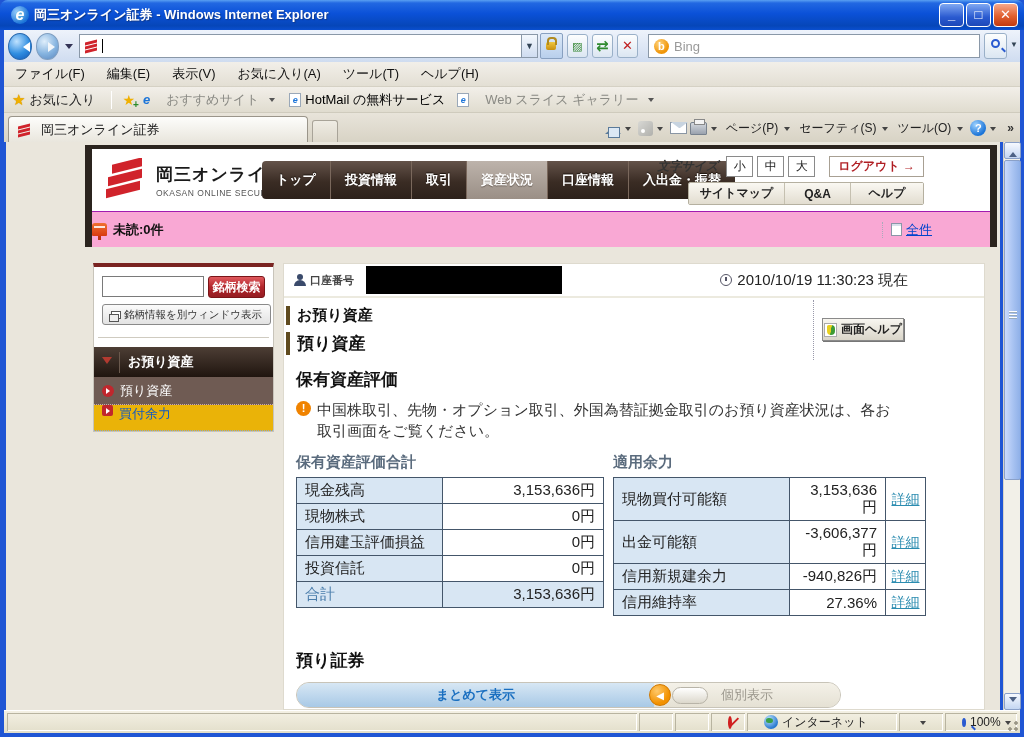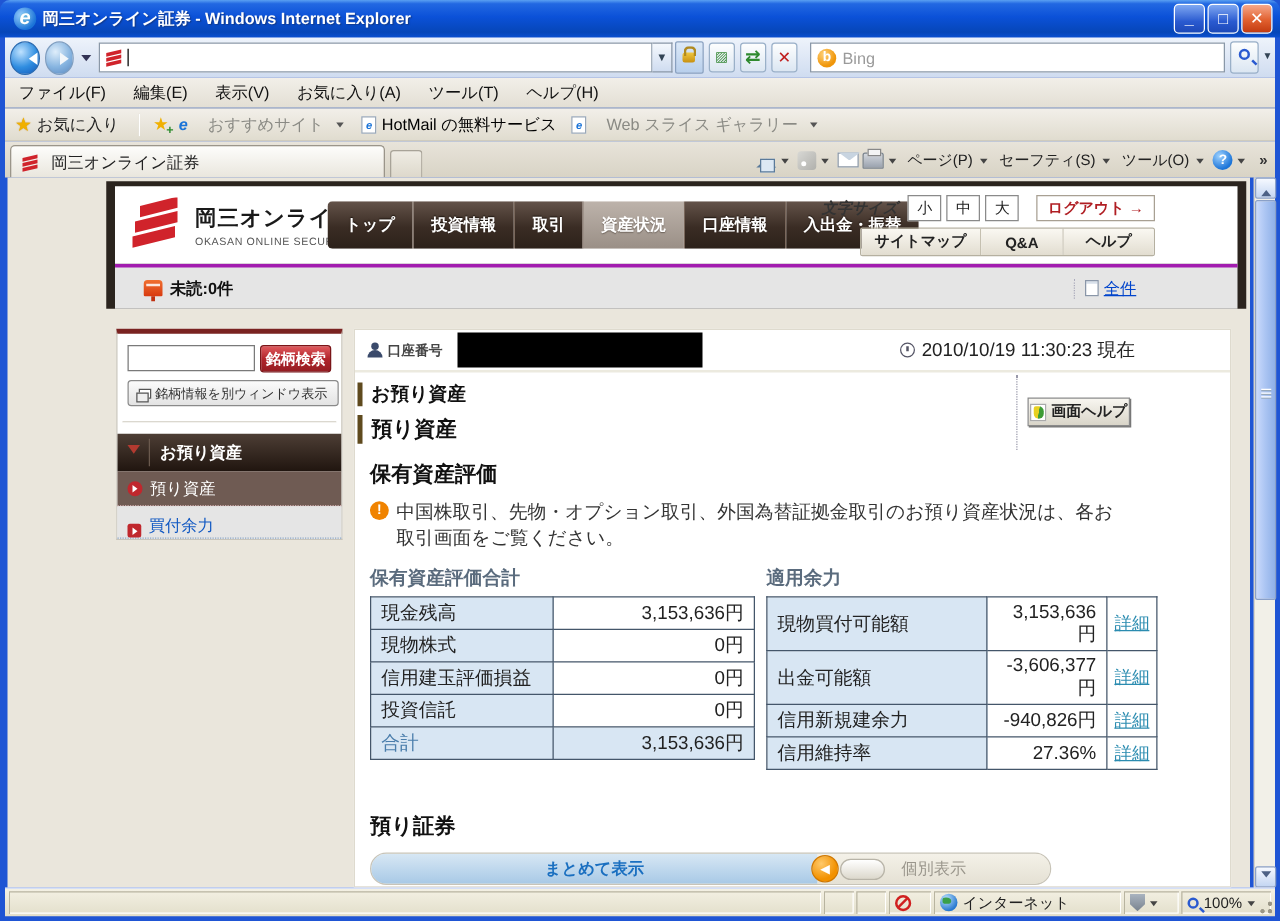--- a/index.html
+++ b/index.html
@@ -108,21 +108,21 @@
   .fs-row { position:absolute; top:7px; right:66px; display:flex; align-items:center; gap:4px; }
   .fs-label { font-size:12px; color:#333; font-weight:bold; margin-right:4px;font-style:italic; }
   .fs-btn { width:27px; height:21px; background:#fff; border:1px solid #8a8a8a; font-size:12px; text-align:center; line-height:19px; color:#222; }
   .logout-btn { margin-left:10px; height:21px; padding:0 8px; background:#fff; border:1px solid #a8a093; font-size:12px; font-weight:bold; color:#b01e23; line-height:19px; }
   .logout-arrow { color:#b01e23; font-weight:bold; }
   .util-bar { position:absolute; top:33px; right:66px; display:flex; height:23px; border:1px solid #b5b0a0; border-radius:2px; overflow:hidden; }
   .util-item { display:flex; align-items:center; justify-content:center; font-size:12px; font-weight:bold; color:#222;
     background:linear-gradient(180deg,#faf8f2,#e2ddd0); border-right:1px solid #c5c0b0; }
   .util-item:last-child { border-right:none; }
   .u1{width:96px;} .u2{width:66px;} .u3{width:72px;}
-  .unread-bar { background:#e5e5e5; height:36px; border-top:3px solid #a21caf; display:flex; align-items:center; padding:0 23px; }
+  .unread-bar { background:#f9a8d4; height:36px; border-top:1px solid #a21caf; display:flex; align-items:center; padding:0 0; }
   .mailbox-ico { width:15px; height:13px; background:linear-gradient(180deg,#f07030,#d83a10); border-radius:3px 3px 1px 1px; position:relative; margin-right:6px; }
   .mailbox-ico::before { content:""; position:absolute; left:2px; top:3px; right:2px; height:2px; background:#fff; opacity:.85; }
   .mailbox-ico::after { content:""; position:absolute; left:6px; bottom:-4px; width:3px; height:4px; background:#c03010; }
   .unread-txt { font-size:13px; font-weight:bold; color:#111; }
   .allbar { margin-left:auto; display:flex; align-items:center; margin-right:58px; }
   .dotsep { border-left:1px dotted #aab; height:16px; margin-right:8px; }
   .doc-ico { width:11px; height:13px; background:#fff; border:1px solid #8a96a8; margin-right:4px; box-shadow:inset 0 2px 0 #d8e0ea; }
   .all-link { font-size:13px; color:#0044cc; text-decoration:underline; }
 
   
@@ -138,21 +138,21 @@
   .sb-div { border-top:1px solid #cfcbc0; border-bottom:1px solid #fff; margin:8px 4px; }
   .sb-header { height:30px; background:linear-gradient(180deg,#4d3e35,#20150f); display:flex; align-items:center; }
   .sb-header .mark { width:26px; text-align:center; border-right:1px solid #6a594d; margin-right:8px; }
   .tri-down { display:inline-block; width:0; height:0; border:5px solid transparent; border-top:7px solid #b23a30; margin-top:5px; }
   .tri-right-w { display:inline-block; width:0; height:0; border:5px solid transparent; border-left:7px solid #ece8e0; margin-left:3px; }
   .sb-header-label { color:#fff; font-size:13px; font-weight:bold; }
   .sb-sel { height:28px; background:#6f5b53; color:#fff; font-size:13px; display:flex; align-items:center; padding-left:8px; gap:6px; border-bottom:1px dotted #caa; }
   .rc-ico { width:12px; height:12px; border-radius:50%; background:#c0272d; position:relative; }
   .rc-ico::after, .rs-ico::after { content:""; position:absolute; left:4px; top:3px; border:3px solid transparent; border-left:4px solid #fff; }
   .rs-ico { width:11px; height:11px; border-radius:2px; background:#c0272d; position:relative; }
-  .sb-link { height:26px; background:#e5e5e5; font-size:13px; color:#1259c3; display:flex; align-items:flex-end; padding-left:8px; gap:6px; border-bottom:1px dotted #8aa6c8; }
+  .sb-link { height:26px; background:#eab308; font-size:13px; color:#1259c3; display:flex; align-items:flex-start; padding-left:8px; gap:6px; border-bottom:1px dotted #8aa6c8; }
   .sb-header.past { background:linear-gradient(180deg,#b3a9a1,#958a82); }
   .sb-header.past .mark { border-right:1px solid #c5bcb4; }
 
   
   .main { position:absolute; left:277px; top:121px; width:702px; min-height:447px; background:#fff; border:1px solid #dedace; }
   .acct-row { height:34px; display:flex; align-items:center; padding:0 10px; border-bottom:2px solid #eceadf; }
   .person-ico { width:12px; height:12px; position:relative; margin-right:4px; }
   .person-ico::before { content:""; position:absolute; left:3px; top:0; width:6px; height:6px; border-radius:50%; background:#3a4a6b; }
   .person-ico::after { content:""; position:absolute; left:0; top:6px; width:12px; height:6px; border-radius:6px 6px 0 0; background:#3a4a6b; }
   .acct-label { font-size:11px; font-weight:bold; color:#444; }
@@ -197,21 +197,21 @@
   .sc-btn { position:absolute; left:0; width:17px; height:17px; background:linear-gradient(180deg,#f6f9ff,#c4d6f2); border:1px solid #8aa0c8; border-radius:2px; }
   .sc-btn::after { content:""; position:absolute; left:4px; border:4px solid transparent; }
   .sc-up { top:0; } .sc-up::after { top:5px; border-bottom:5px solid #4d6185; }
   .sc-down { bottom:0; } .sc-down::after { top:3px; border-top:5px solid #4d6185; }
   .sc-thumb { position:absolute; left:0; top:18px; width:17px; height:320px; border-radius:2px;
     background:linear-gradient(90deg,#cadafc,#aac4f2 50%,#8fb0e8); border:1px solid #8aa0c8; }
   .sc-thumb::after { content:""; position:absolute; left:4px; top:150px; width:8px; height:1px; box-shadow:0 0 0 #fff,0 3px 0 #fff,0 6px 0 #fff,0 1px 0 #9ab,0 4px 0 #9ab,0 7px 0 #9ab; background:#fff; }
 
   
   .statusbar { position:absolute; left:4px; right:4px; top:710px; height:23px; background:linear-gradient(180deg,#f4f1e4,#e2deca); border-top:1px solid #fff; display:flex; align-items:center; padding:2px 3px; gap:2px; }
-  .seg { height:18px; box-shadow:inset 1px 1px 0 #b8b4a0, inset -1px -1px 0 #fff; display:flex; align-items:center; padding:0 5px; gap:4px; }
+  .seg { height:18px; box-shadow:inset 1px 1px 0 #b8b4a0, inset -1px -1px 0 #fff; display:flex; align-items:center; padding:0 17px; gap:4px; }
   .seg.grow { flex:1; }
   .seg-txt { font-size:12px; color:#222; }
   .blocked-ico { width:13px; height:13px; border:2px solid #d02020; border-radius:50%; position:relative; }
   .blocked-ico::after { content:""; position:absolute; left:-1px; top:3.5px; width:11px; height:2px; background:#d02020; transform:rotate(-45deg); }
   .globe-ico { width:14px; height:14px; border-radius:50%; background:radial-gradient(circle at 35% 30%,#bfe4ff,#2a7ad0 70%); position:relative; }
   .globe-ico::after { content:""; position:absolute; left:2px; top:3px; width:7px; height:5px; background:#3aa04a; border-radius:40% 60% 50% 40%; }
   .shield-ico { width:12px; height:14px; background:linear-gradient(180deg,#aab4c0,#78828e); clip-path:polygon(0 0,100% 0,100% 60%,50% 100%,0 60%); }
   .mini-drop { width:0; height:0; border:3px solid transparent; border-top:4px solid #444; margin-top:4px; }
   .zoom-mag { width:9px; height:9px; border:2px solid #2a5ad0; border-radius:50%; position:relative; }
   .zoom-mag::after { content:""; position:absolute; left:7px; top:7px; width:5px; height:2px; background:#2a5ad0; transform:rotate(45deg); }

